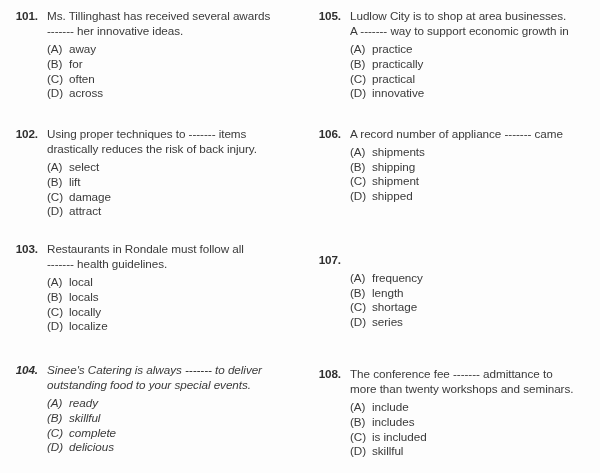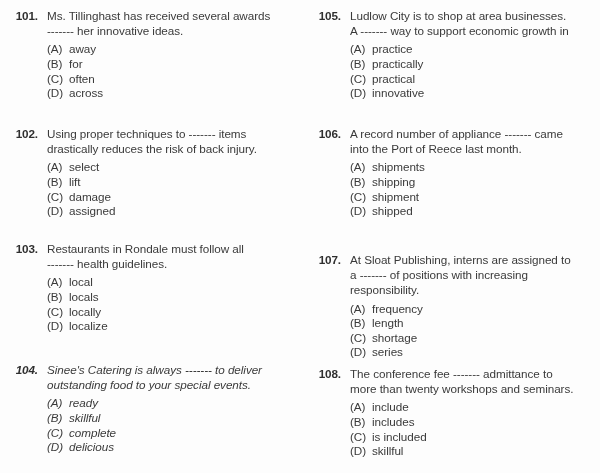--- a/index.html
+++ b/index.html
@@ -127,21 +127,21 @@
           <div class="option">
             <span class="opt-letter">(B)</span>
             <span class="opt-text">lift</span>
           </div>
           <div class="option">
             <span class="opt-letter">(C)</span>
             <span class="opt-text">damage</span>
           </div>
           <div class="option">
             <span class="opt-letter">(D)</span>
-            <span class="opt-text">assigned</span>
+            <span class="opt-text">attract</span>
           </div>
         </div>
       </div>
       <div class="question" style="top: 241px;">
         <div class="q-head">
           <div class="q-number">103.</div>
           <div class="q-stem">
             <span class="line">Restaurants in Rondale must follow all</span>
             <span class="line">------- health guidelines.</span>
           </div>
@@ -219,21 +219,20 @@
             <span class="opt-letter">(D)</span>
             <span class="opt-text">innovative</span>
           </div>
         </div>
       </div>
       <div class="question" style="top: 126px;">
         <div class="q-head">
           <div class="q-number">106.</div>
           <div class="q-stem">
             <span class="line">A record number of appliance ------- came</span>
-            <span class="line">into the Port of Reece last month.</span>
           </div>
         </div>
         <div class="options">
           <div class="option">
             <span class="opt-letter">(A)</span>
             <span class="opt-text">shipments</span>
           </div>
           <div class="option">
             <span class="opt-letter">(B)</span>
             <span class="opt-text">shipping</span>
@@ -244,25 +243,20 @@
           </div>
           <div class="option">
             <span class="opt-letter">(D)</span>
             <span class="opt-text">shipped</span>
           </div>
         </div>
       </div>
       <div class="question" style="top: 252px;">
         <div class="q-head">
           <div class="q-number">107.</div>
-          <div class="q-stem">
-            <span class="line">At Sloat Publishing, interns are assigned to</span>
-            <span class="line">a ------- of positions with increasing</span>
-            <span class="line">responsibility.</span>
-          </div>
         </div>
         <div class="options">
           <div class="option">
             <span class="opt-letter">(A)</span>
             <span class="opt-text">frequency</span>
           </div>
           <div class="option">
             <span class="opt-letter">(B)</span>
             <span class="opt-text">length</span>
           </div>

